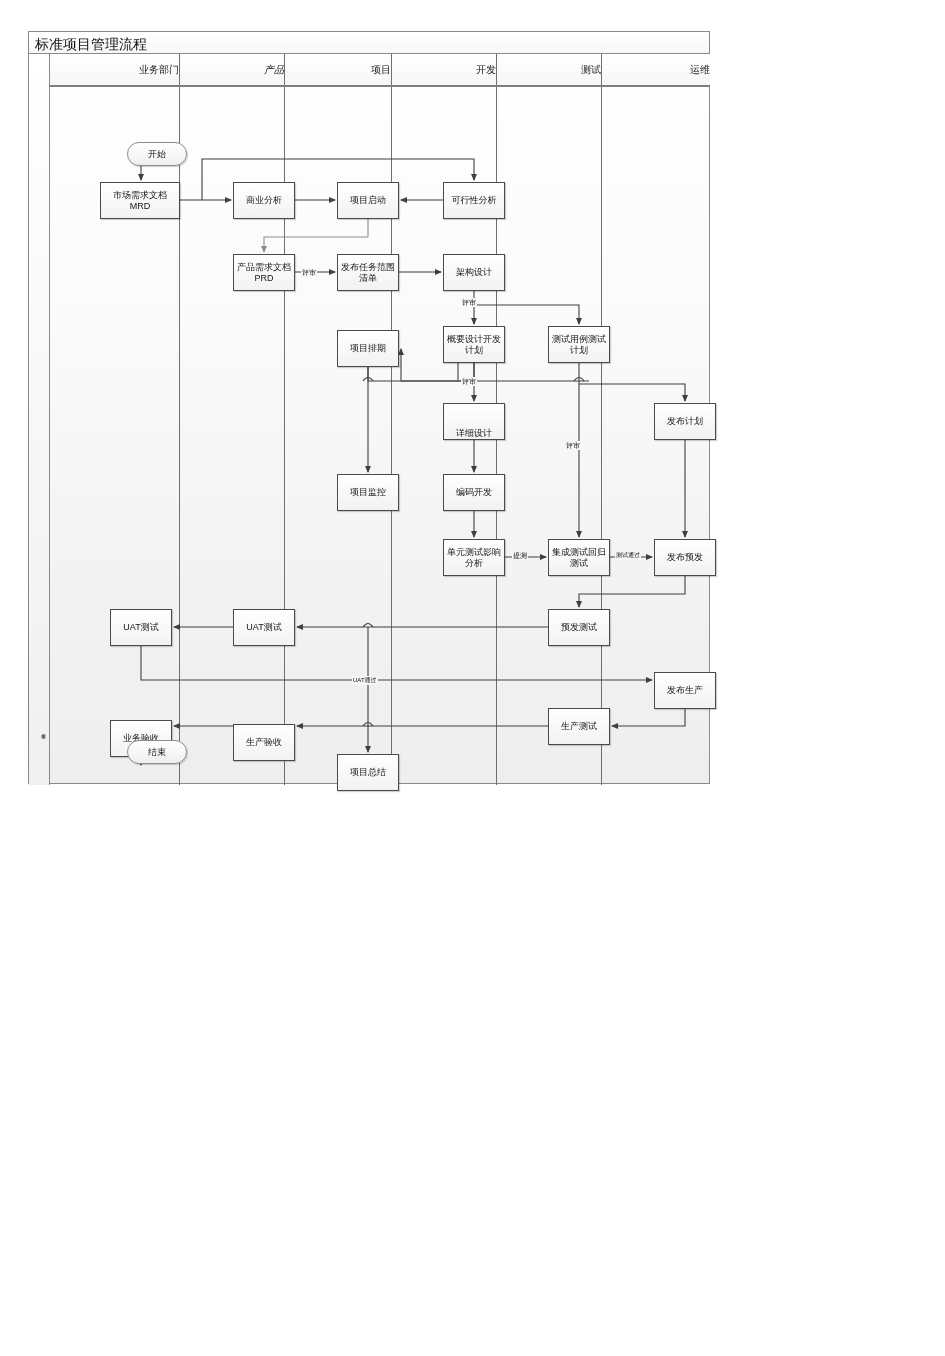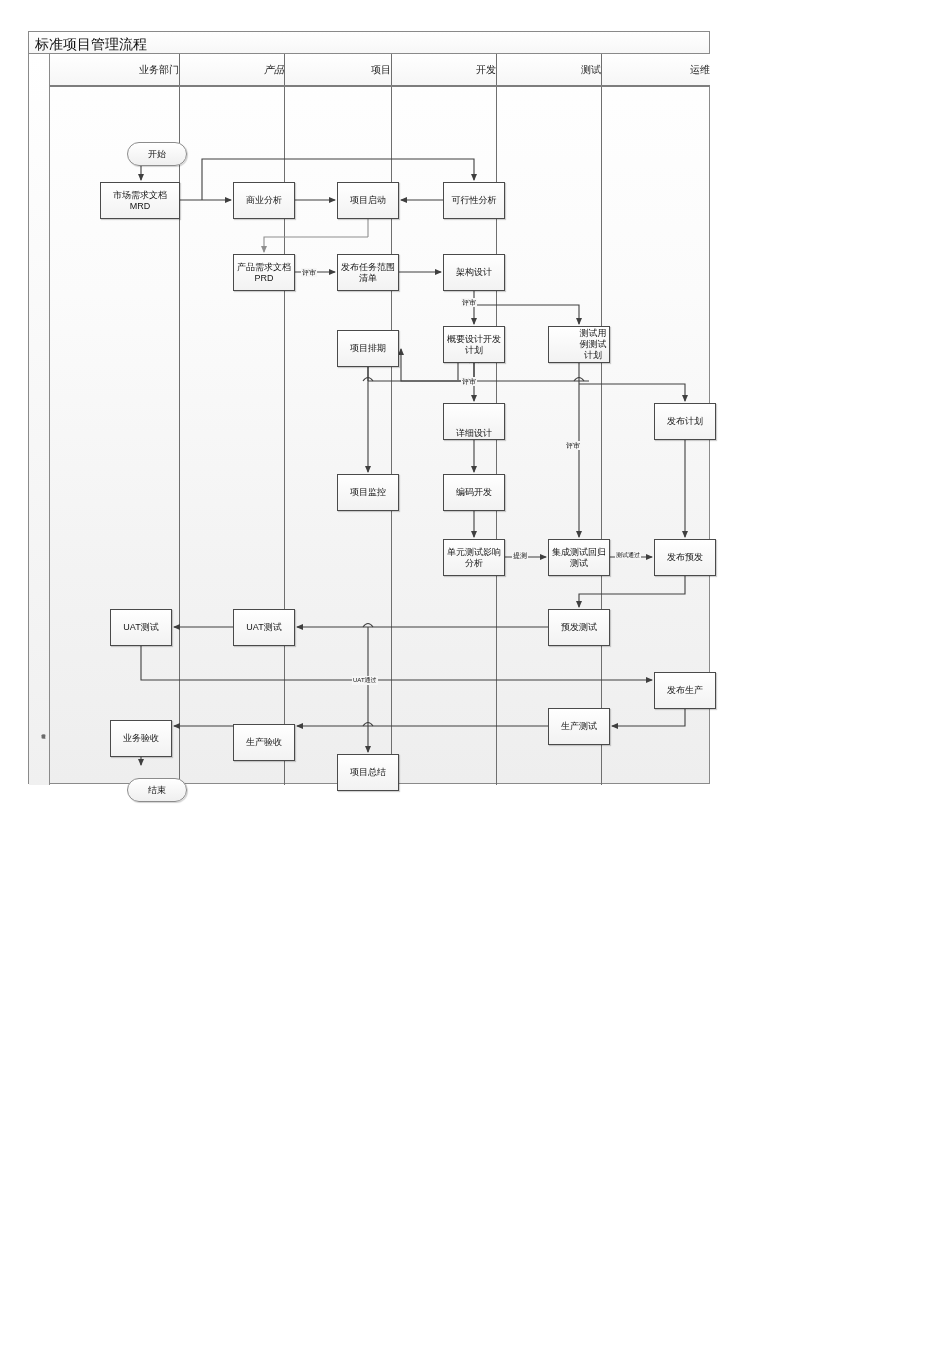--- a/index.html
+++ b/index.html
@@ -249,21 +249,21 @@
       </div>
       <div class="node" style="left: 414px; top: 222px; width: 62px; height: 37px;">
         <span>架构设计</span>
       </div>
       <div class="node" style="left: 308px; top: 298px; width: 62px; height: 37px;">
         <span>项目排期</span>
       </div>
       <div class="node" style="left: 414px; top: 294px; width: 62px; height: 37px;">
         <span>概要设计开发计划</span>
       </div>
-      <div class="node" style="left: 519px; top: 294px; width: 62px; height: 37px; padding-left: 28px;">
+      <div class="node" style="left: 519px; top: 294px; width: 62px; height: 37px;">
         <span>测试用例测试计划</span>
       </div>
       <div class="node" style="left: 414px; top: 371px; width: 62px; height: 37px; align-items: flex-end;">
         <span>详细设计</span>
       </div>
       <div class="node" style="left: 625px; top: 371px; width: 62px; height: 37px;">
         <span>发布计划</span>
       </div>
       <div class="node" style="left: 414px; top: 442px; width: 62px; height: 37px;">
         <span>编码开发</span>
@@ -297,21 +297,21 @@
       </div>
       <div class="node" style="left: 204px; top: 676px; width: 62px; height: 37px; margin-top: 16px;">
         <span>生产验收</span>
       </div>
       <div class="node" style="left: 81px; top: 676px; width: 62px; height: 37px; margin-top: 12px;">
         <span>业务验收</span>
       </div>
       <div class="node" style="left: 308px; top: 722px; width: 62px; height: 37px;">
         <span>项目总结</span>
       </div>
-      <div class="node term" style="left: 82px; top: 746px; width: 60px; height: 24px;">
+      <div class="node term" style="left: 82px; top: 708px; width: 60px; height: 24px;">
         <span>结束</span>
       </div>
       <div class="elabel" style="left: 272px; top: 236px;">评审</div>
       <div class="elabel" style="left: 432px; top: 266px;">评审</div>
       <div class="elabel" style="left: 432px; top: 345px;">评审</div>
       <div class="elabel" style="left: 536px; top: 409px;">评审</div>
       <div class="elabel" style="left: 483px; top: 519px;">提测</div>
       <div class="elabel tiny" style="left: 586px; top: 519px;">测试通过</div>
       <div class="elabel tiny" style="left: 323px; top: 644px;">UAT通过</div>
     </div>

